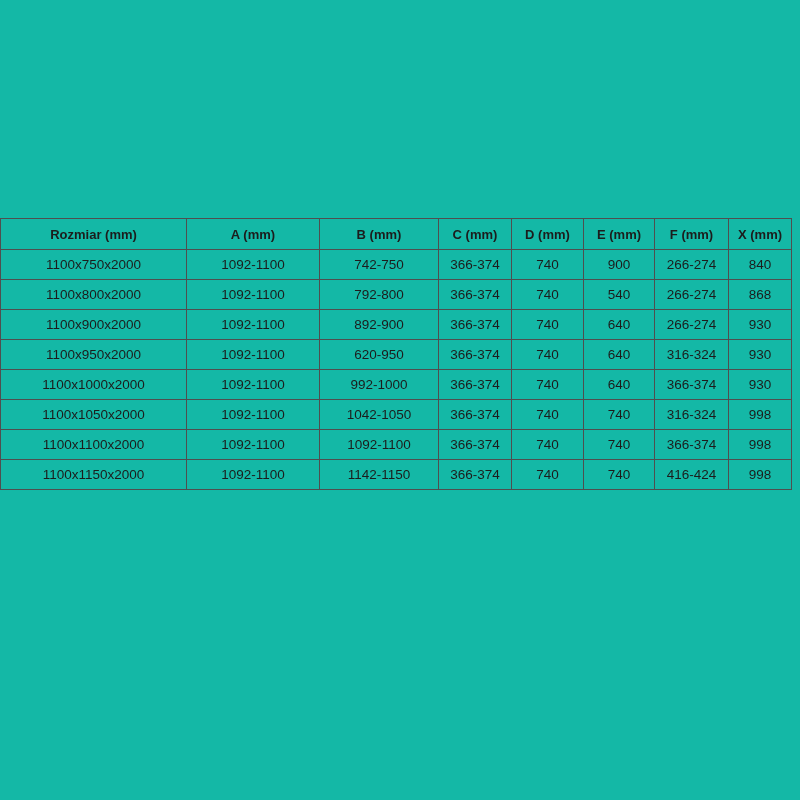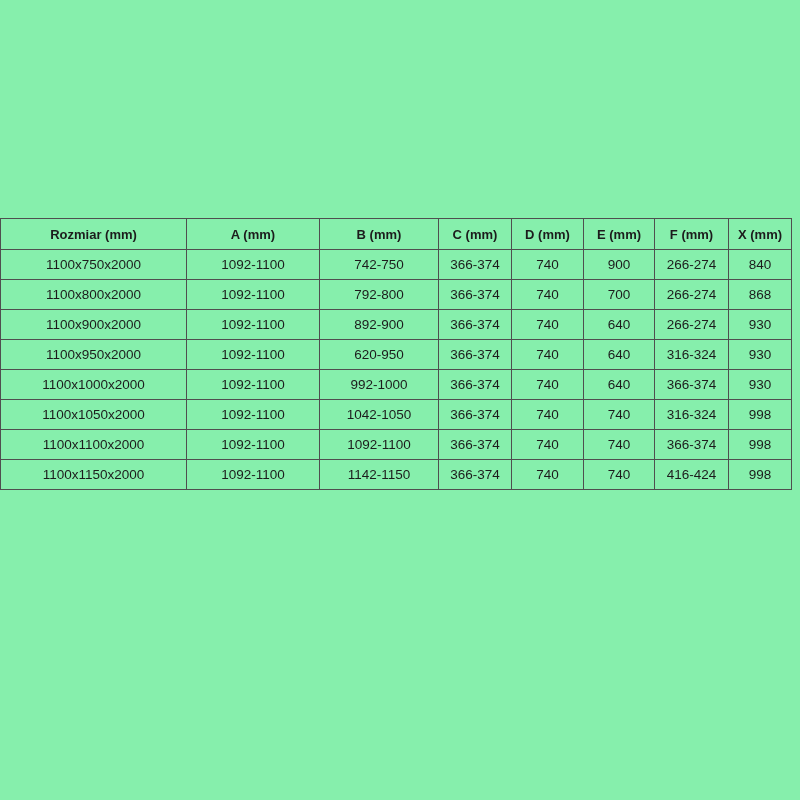--- a/index.html
+++ b/index.html
@@ -7,21 +7,21 @@
     padding: 0;
     width: 800px;
     height: 800px;
     background: #ffffff;
     font-family: "Liberation Sans", sans-serif;
   }
   .page {
     position: relative;
     width: 800px;
     height: 800px;
-    background: #86efac;
+    background: #14b8a6;
     overflow: hidden;
   }
   table.spec {
     position: absolute;
     top: 218px;
     left: 0;
     width: 791px;
     border-collapse: collapse;
     table-layout: fixed;
   }
@@ -90,21 +90,21 @@
           <td>900</td>
           <td>266-274</td>
           <td>840</td>
         </tr>
         <tr>
           <td>1100x800x2000</td>
           <td>1092-1100</td>
           <td>792-800</td>
           <td>366-374</td>
           <td>740</td>
-          <td>700</td>
+          <td>540</td>
           <td>266-274</td>
           <td>868</td>
         </tr>
         <tr>
           <td>1100x900x2000</td>
           <td>1092-1100</td>
           <td>892-900</td>
           <td>366-374</td>
           <td>740</td>
           <td>640</td>

